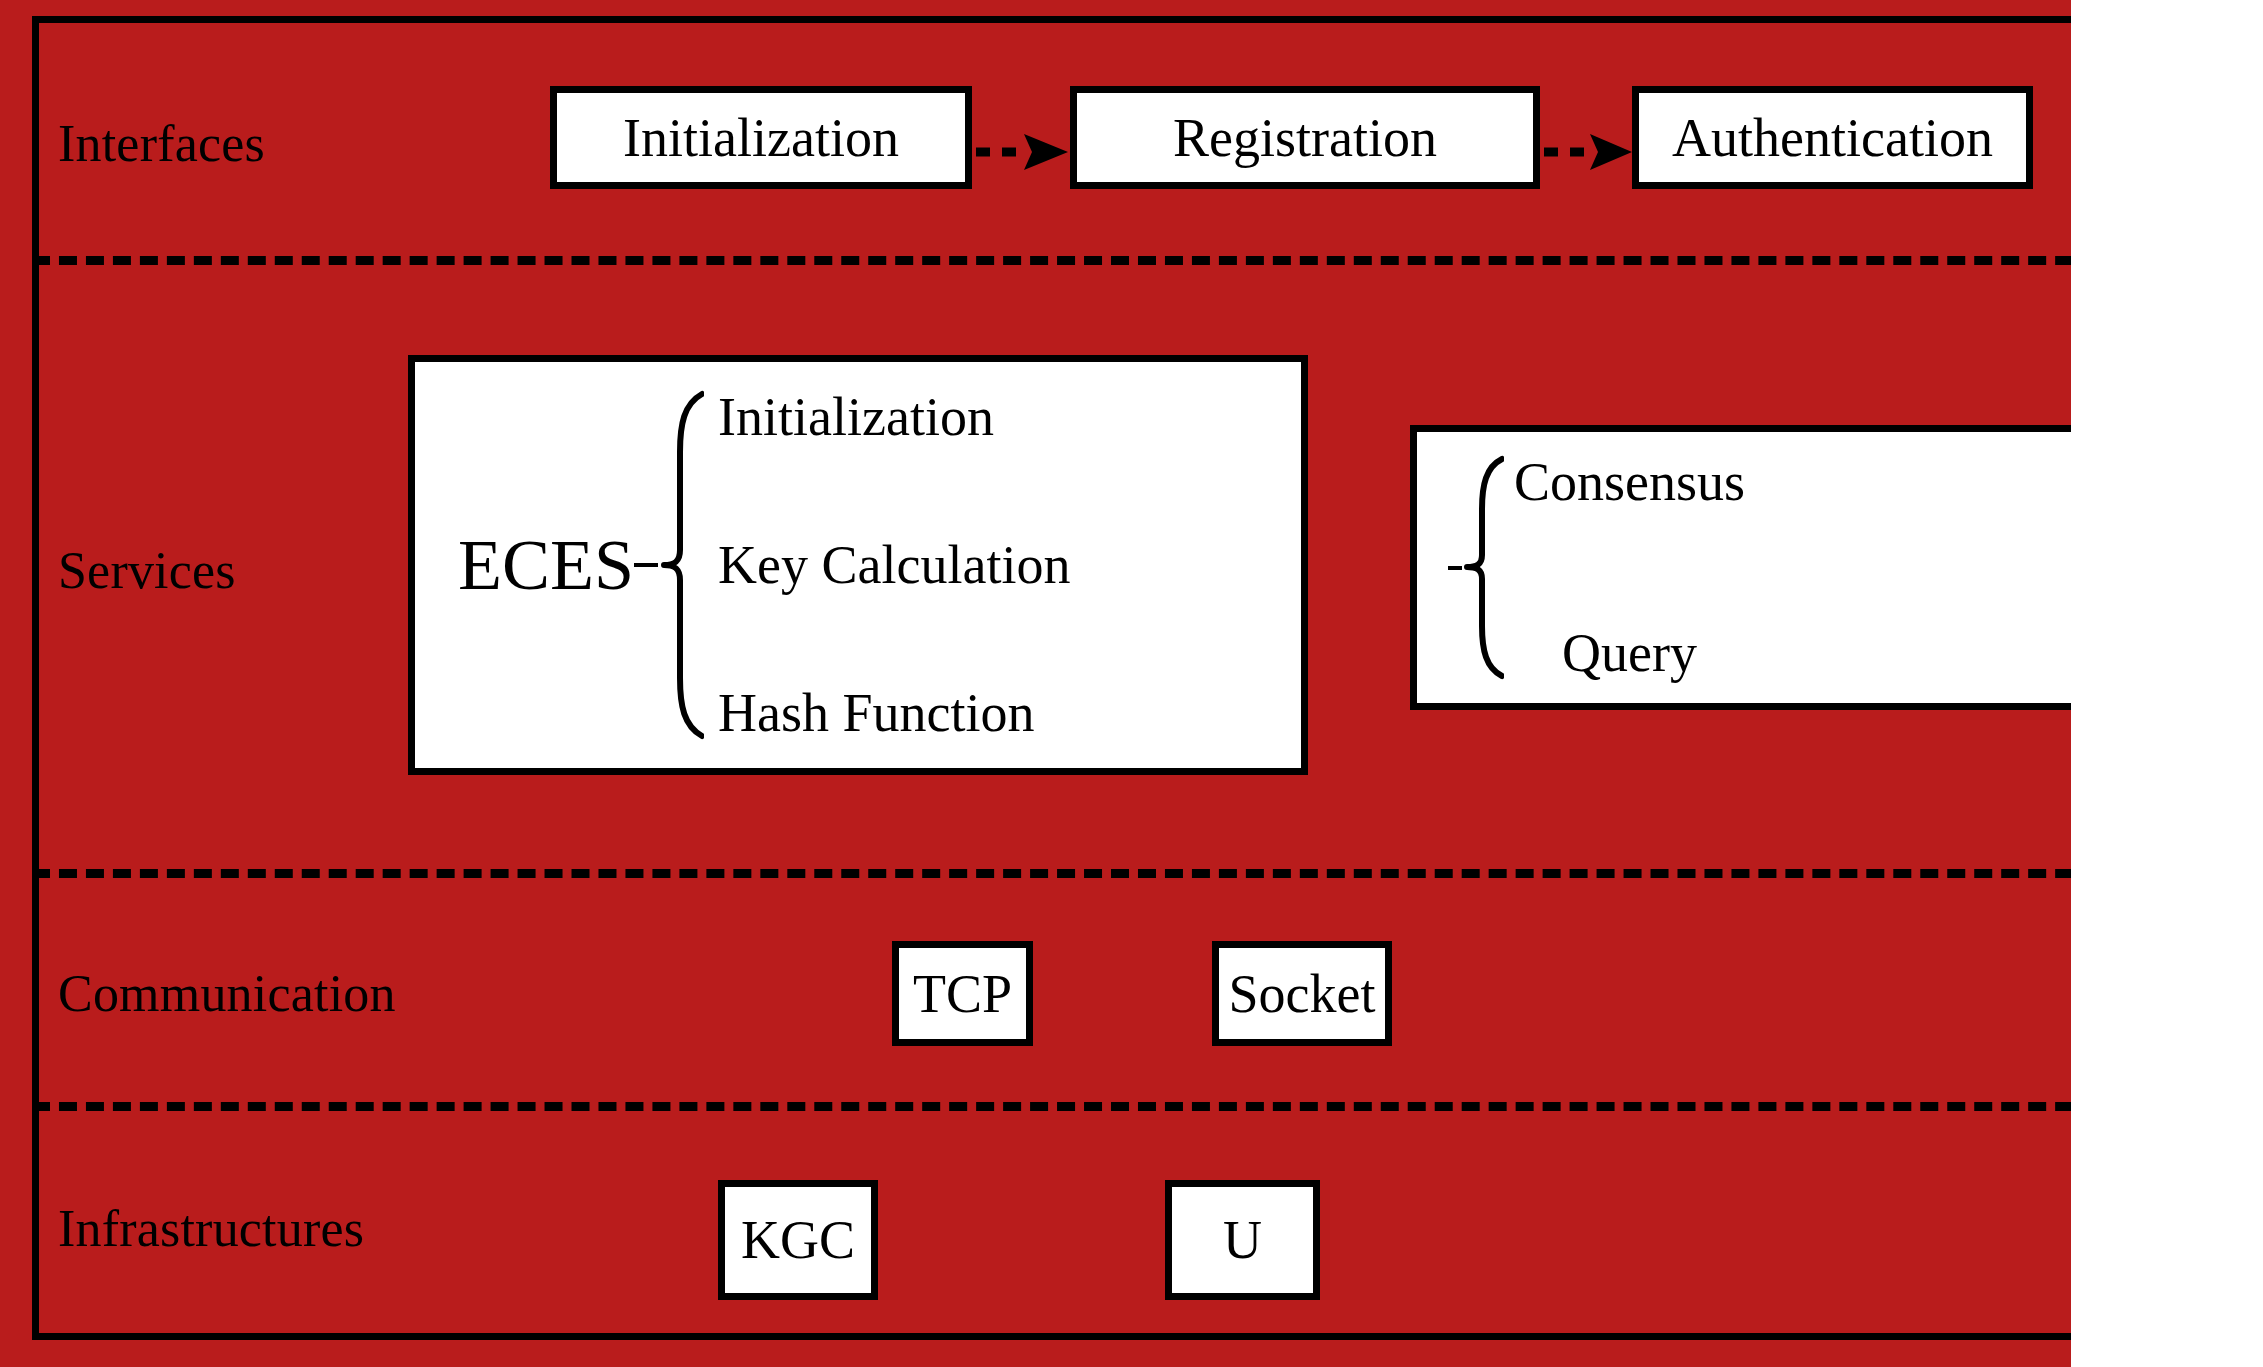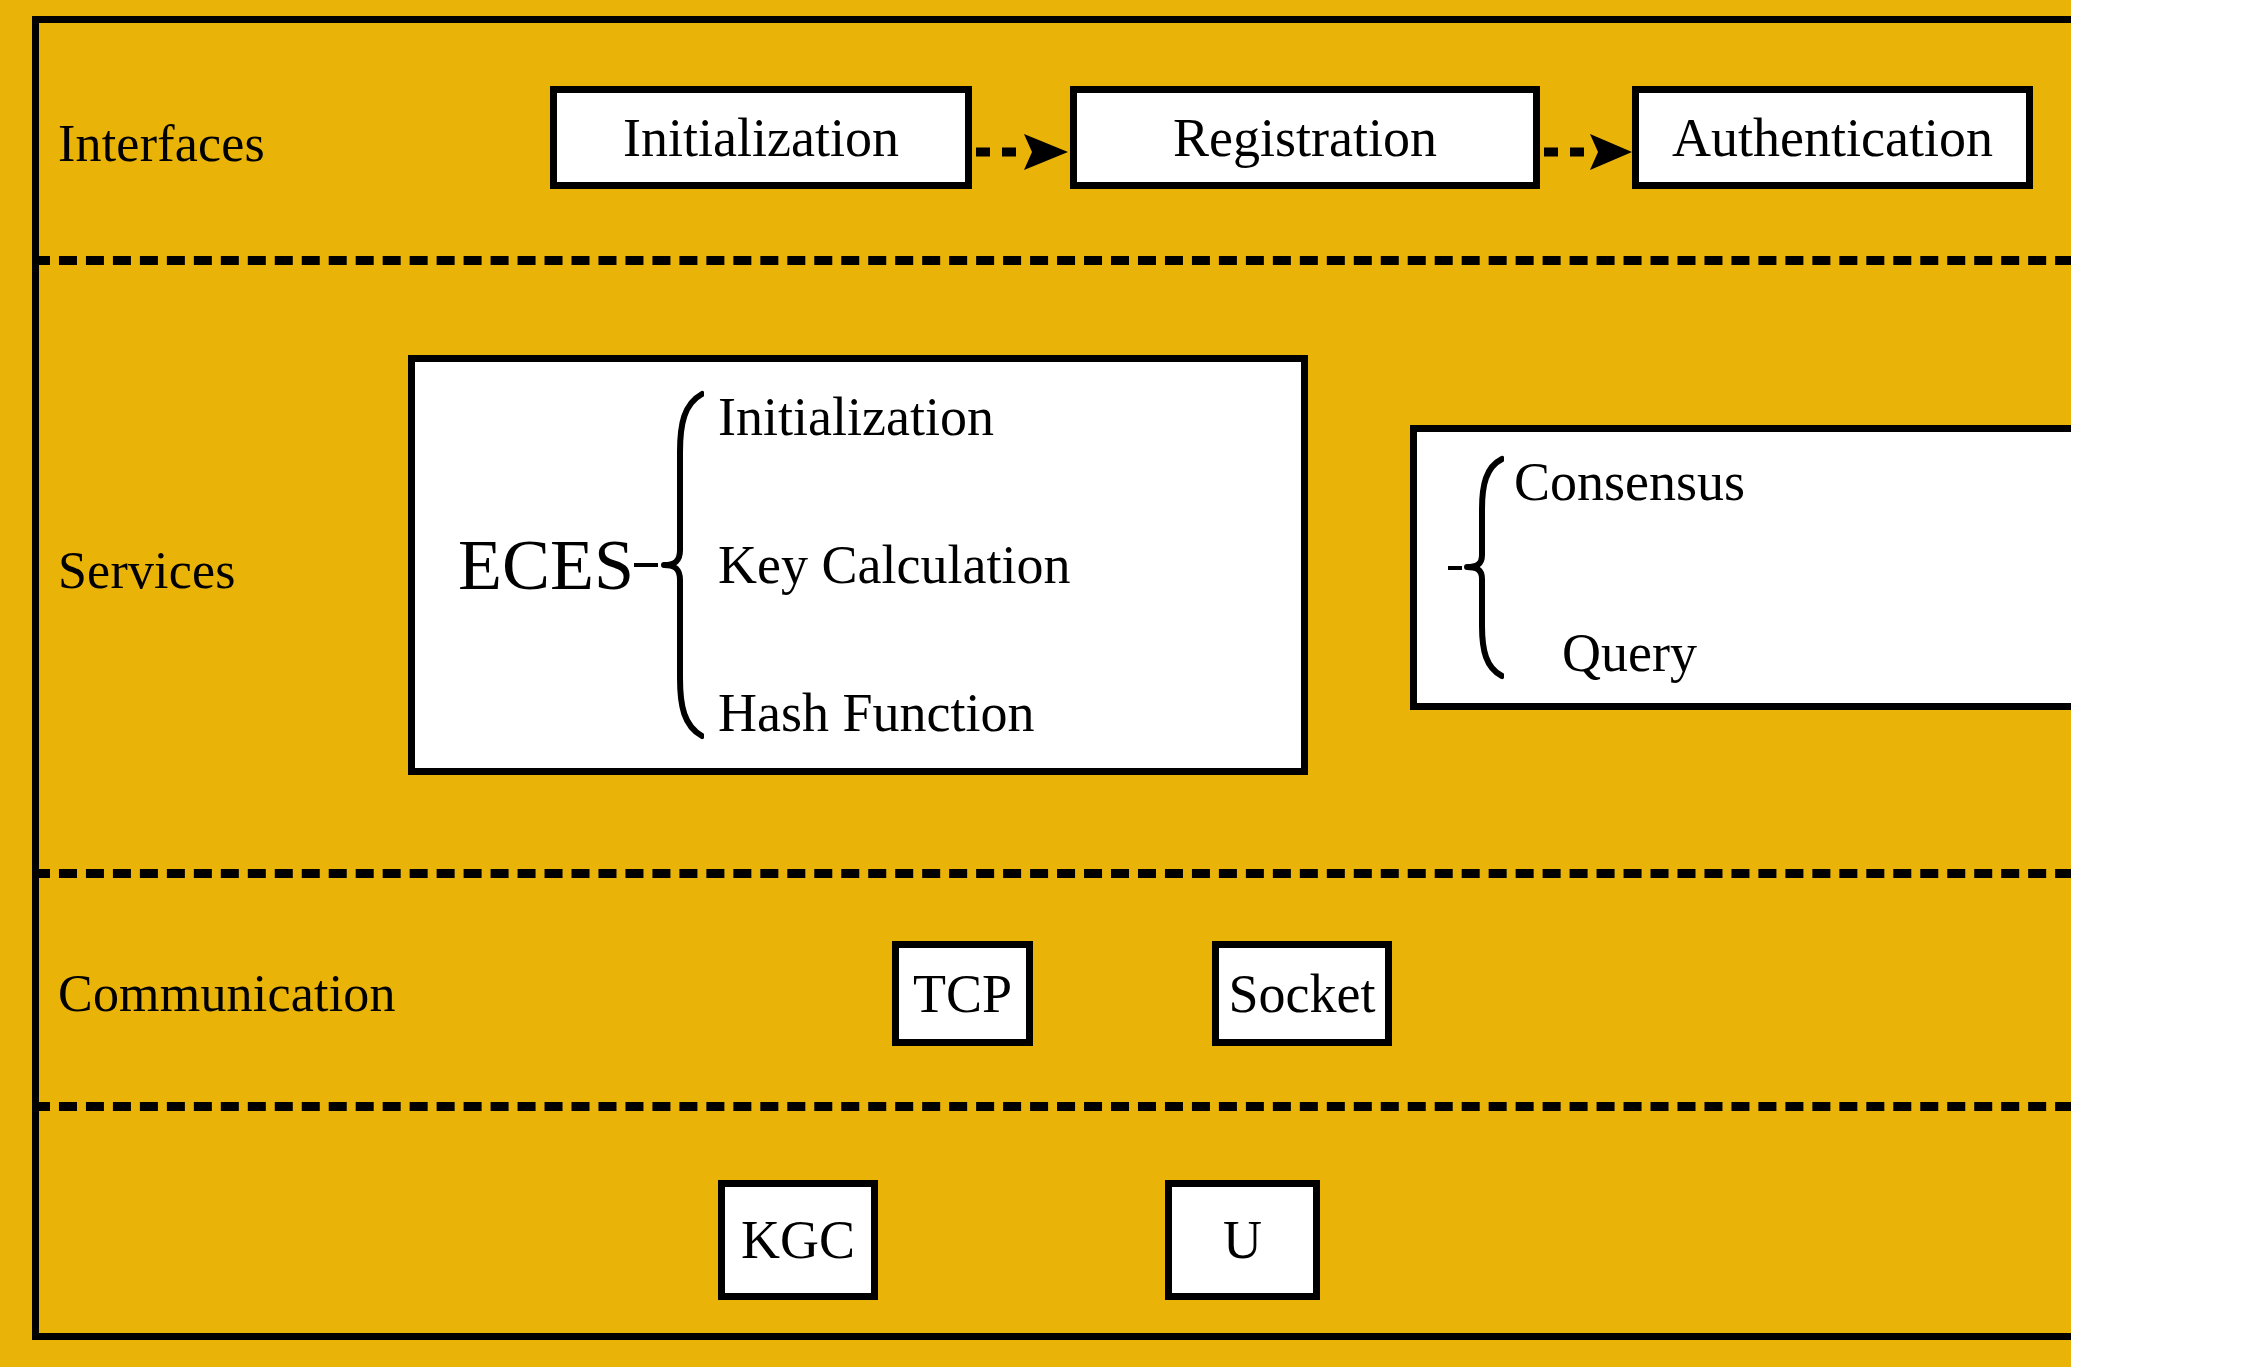--- a/index.html
+++ b/index.html
@@ -5,21 +5,21 @@
 <style>
   html, body {
     margin: 0;
     padding: 0;
     background: #ffffff;
   }
   #canvas {
     position: relative;
     width: 2071px;
     height: 1367px;
-    background: #eab308;
+    background: #b91c1c;
     font-family: "Liberation Serif", "DejaVu Serif", serif;
     color: #000000;
     overflow: hidden;
   }
 
   
   .outer-frame {
     position: absolute;
     left: 32px;
     top: 16px;
@@ -183,20 +183,21 @@
   <div class="node-box" style="left:892px; top:941px; width:141px; height:105px;">
     <span class="node-label">TCP</span>
   </div>
 
   <div class="node-box" style="left:1212px; top:941px; width:180px; height:105px;text-align:center;">
     <span class="node-label">Socket</span>
   </div>
 
   <div class="layer-divider" style="top:1102px;"></div>
 
+  <div class="layer-label" style="left:58px; top:1203px;">Infrastructures</div>
 
   <div class="node-box" style="left:710px; top:1180px; width:160px; height:120px;margin-left:8px;">
     <span class="node-label">KGC</span>
   </div>
 
   <div class="node-box" style="left:1165px; top:1180px; width:155px; height:120px;">
     <span class="node-label">U</span>
   </div>
 
 

